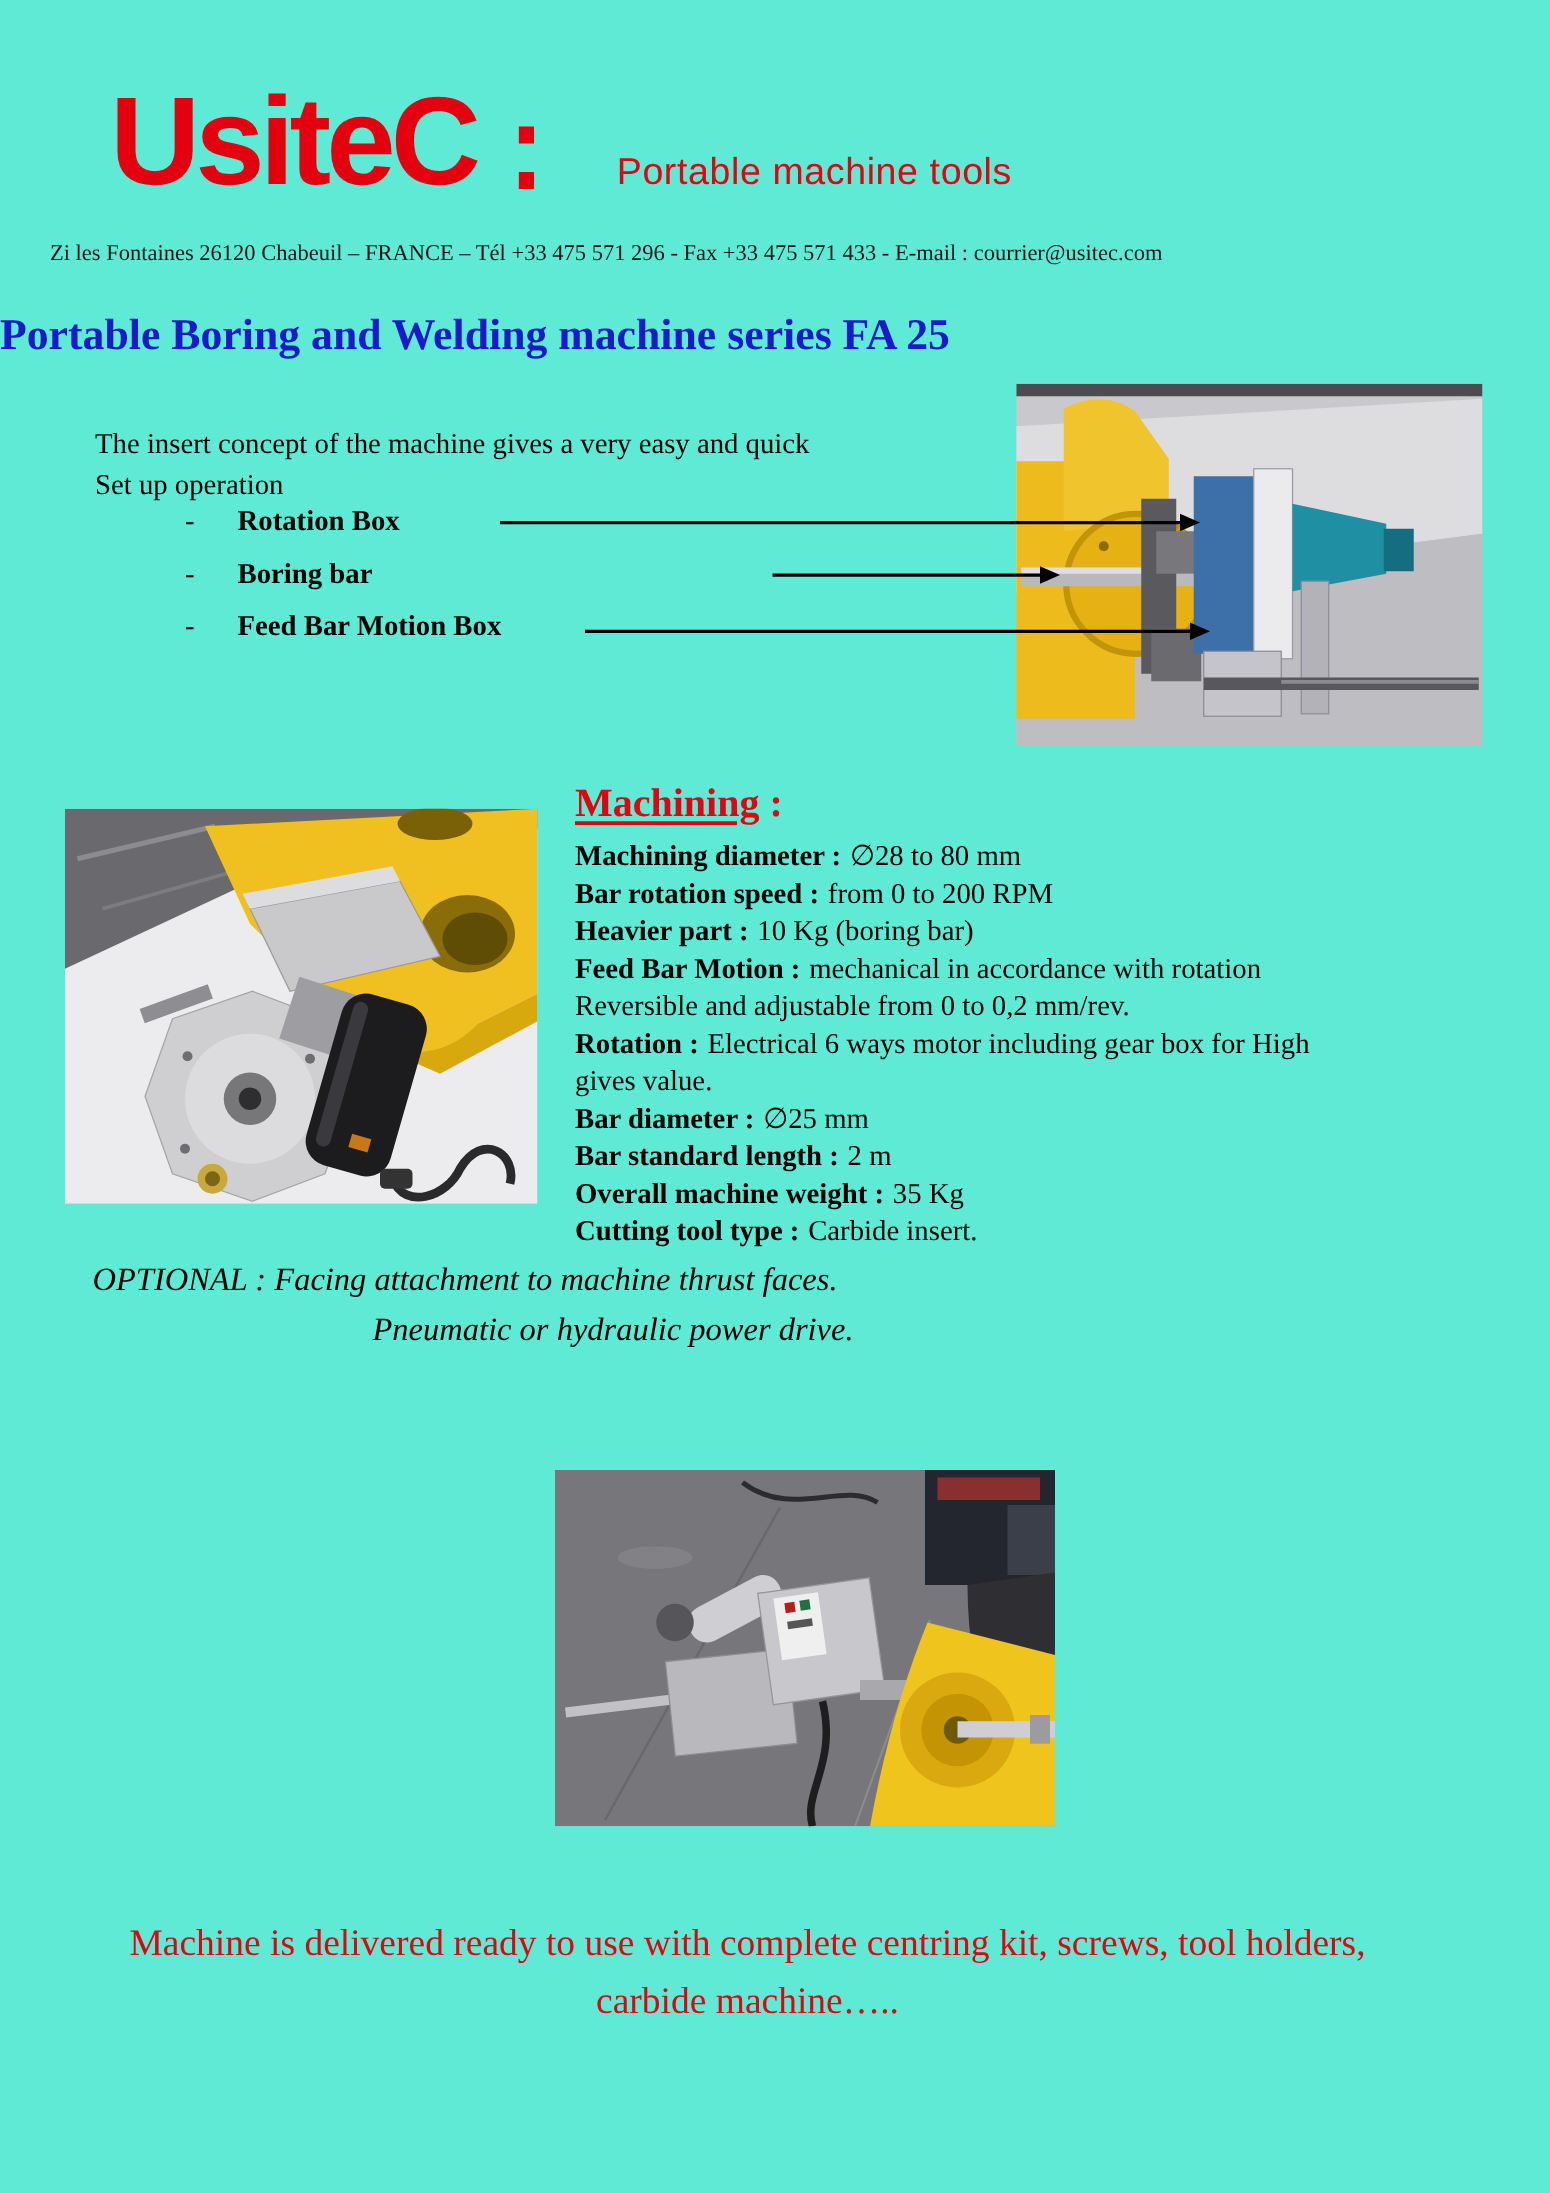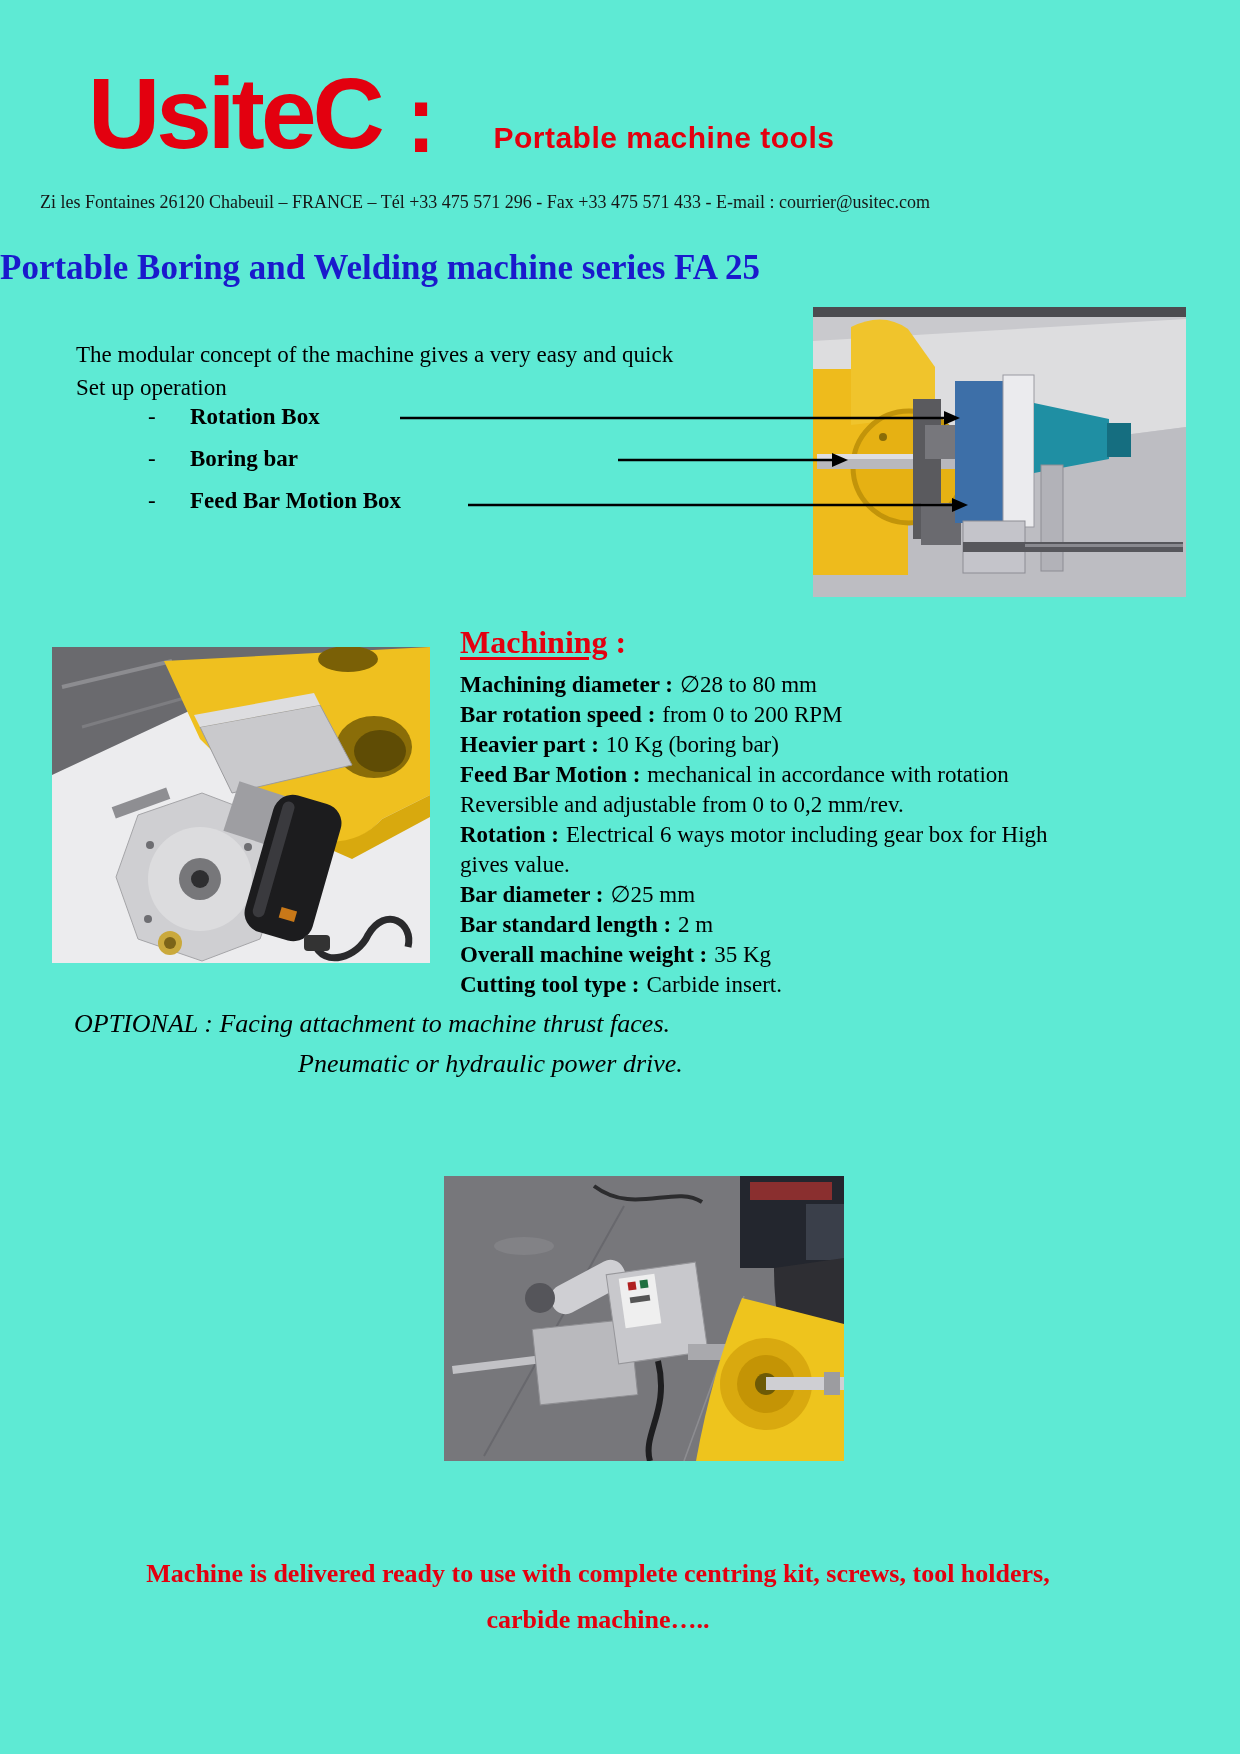--- a/index.html
+++ b/index.html
@@ -15,21 +15,21 @@
     font-weight:bold;font-size:100px;line-height:1.1;color:var(--brand,#e3000f);
     letter-spacing:-4px;
   }
   .logo-colon{
     font-family:"Liberation Sans","DejaVu Sans",sans-serif;
     font-weight:bold;font-size:86px;color:var(--brand,#e3000f);
     margin-left:26px;transform:scaleY(1.15);display:inline-block;
   }
   .tagline{
     font-family:"Liberation Sans","DejaVu Sans",sans-serif;
-    font-weight:bold;font-size:30px;color:var(--brand,#e3000f);
+    font-weight:normal;font-size:30px;color:var(--brand,#e3000f);
     margin-left:58px;letter-spacing:0.5px;
   }
   .address{
     position:absolute;left:40px;right:40px;top:192px;
     font-family:Liberation Serif, serif;
     font-size:18px;color:#161616;white-space:nowrap;
   }
   
   .doc-title{
     position:absolute;left:0;right:0;top:248px;text-align:left;
@@ -58,39 +58,39 @@
   .spec b:not(:empty){margin-right:7px;}
   
   .optional{
     position:absolute;left:74px;top:1004px;
     font-style:italic;font-size:26px;line-height:40px;
   }
   .optional .l2{padding-left:224px;}
   
   .footer-note{
     position:absolute;left:0;width:1196px;top:1532px;text-align:center;
-    font-size:26px;font-weight:bold;color:var(--brand,#e3000f);line-height:46px;margin-top:19px;
+    font-size:30px;font-weight:normal;color:var(--brand,#e3000f);line-height:46px;
   }
 </style>
 </head>
 <body>
 
 <div class="page">
 
   <div class="logo-row">
     <span class="logo-text">UsiteC</span>
     <span class="logo-colon">:</span>
     <span class="tagline">Portable machine tools</span>
   </div>
   <div class="address">Zi les Fontaines  26120 Chabeuil – FRANCE – Tél +33 475 571 296  - Fax +33 475 571 433 -  E-mail : courrier@usitec.com</div>
 
   <div class="doc-title">Portable Boring and Welding machine series FA 25</div>
 
   <div class="intro">
-    <div>The modular concept of the machine gives a very easy and quick</div>
+    <div>The insert concept of the machine gives a very easy and quick</div>
     <div>Set up operation</div>
   </div>
 
   <div class="bullets">
     <div class="bullet">
       <span class="dash">-</span>
       <span>Rotation Box</span>
     </div>
     <div class="bullet">
       <span class="dash">-</span>

